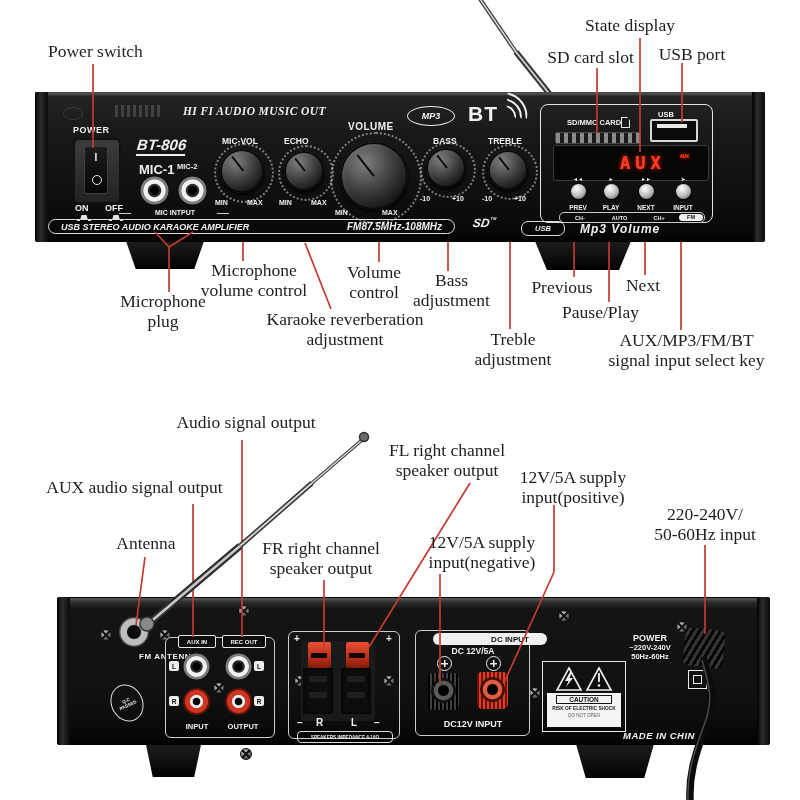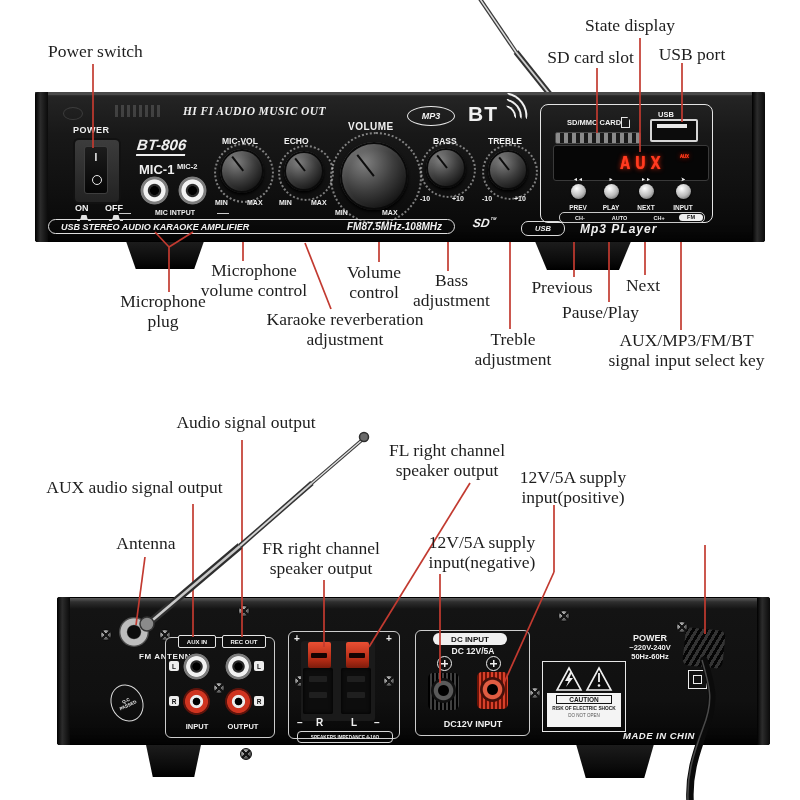--- a/index.html
+++ b/index.html
@@ -187,21 +187,21 @@
       <div class="w" style="left:90px;top:99px;width:30px;text-align:center;font-size:6.5px;">NEXT</div>
       <div class="w" style="left:127px;top:99px;width:30px;text-align:center;font-size:6.5px;">INPUT</div>
 
       <div class="a" style="left:18px;top:107px;width:144px;height:9px;border:1px solid #c9c9c9;border-radius:5px;display:flex;align-items:center;">
         <span style="flex:1;text-align:center;color:#eee;font-weight:bold;font-size:5.5px;">CH-</span>
         <span style="flex:1;text-align:center;color:#eee;font-weight:bold;font-size:5.5px;">AUTO</span>
         <span style="flex:1;text-align:center;color:#eee;font-weight:bold;font-size:5.5px;">CH+</span>
         <span style="width:24px;height:7px;margin-right:1px;background:#f0f0f0;color:#111;border-radius:4px;text-align:center;font-weight:bold;font-size:5.5px;line-height:7px;">FM</span>
       </div>
     </div>
-    <div class="w it" style="left:545px;top:130px;font-size:12px;letter-spacing:1px;">Mp3 PLayer</div>
+    <div class="w it" style="left:545px;top:130px;font-size:12px;letter-spacing:1px;">Mp3 Volume</div>
   </div>
 
   <div class="foot" style="left:122px;top:242px;width:86px;height:27px;"></div>
   <div class="foot" style="left:530px;top:242px;width:106px;height:28px;"></div>
 
   <div class="unit" style="left:57px;top:597px;width:713px;height:148px;background:linear-gradient(180deg,#6b6b6b 0,#2e2e2e 5px,#141414 12px,#101010 70%,#060606);">
     <div class="cap" style="left:0;border-radius:3px 0 0 3px;"></div>
     <div class="cap" style="right:0;border-radius:0 3px 3px 0;"></div>
 
     <div class="screw" style="left:43px;top:32px;"></div>
@@ -258,21 +258,21 @@
       <div class="w" style="left:8px;top:85px;font-size:10px;">–</div>
       <div class="w" style="left:27px;top:85px;font-size:10px;">R</div>
       <div class="w" style="left:62px;top:85px;font-size:10px;">L</div>
       <div class="w" style="left:85px;top:85px;font-size:10px;">–</div>
       <div class="a" style="left:8px;top:99px;width:94px;height:10px;border:1px solid #dadada;border-radius:4px;display:flex;align-items:center;justify-content:center;">
         <span style="color:#eee;font-weight:bold;font-size:4.6px;">SPEAKERS IMPEDANCE 4-16Ω</span>
       </div>
     </div>
 
     <div class="bx" style="left:358px;top:33px;width:113px;height:104px;">
-      <div class="a" style="left:17px;top:2px;width:74px;height:12px;background:#f0f0f0;border-radius:6px;display:flex;align-items:center;justify-content:center;">
+      <div class="a" style="left:17px;top:2px;width:74px;height:12px;background:#f0f0f0;border-radius:6px;display:flex;align-items:center;justify-content:center;padding-left:40px;">
         <span style="color:#111;font-weight:bold;font-size:8px;">DC INPUT</span>
       </div>
       <div class="w" style="left:20px;top:15px;width:74px;text-align:center;font-size:8.5px;">DC 12V/5A</div>
       <div class="pluscirc" style="left:21px;top:25px;"></div>
       <div class="pluscirc" style="left:70px;top:25px;"></div>
       <div class="post blk" style="left:12px;top:42px;">
           <div class="capc"></div>
         </div>
       <div class="post red" style="left:61px;top:41px;">
           <div class="capc"></div>
@@ -380,13 +380,15 @@
   <div class="co tc" style="left:32px;top:478px;width:205px;">AUX audio signal output</div>
   <div class="co tc" style="left:106px;top:534px;width:80px;">Antenna</div>
   <div class="co tc" style="left:250px;top:539px;width:142px;">FR right channel
 speaker output</div>
   <div class="co tc" style="left:378px;top:441px;width:138px;">FL right channel
 speaker output</div>
   <div class="co tc" style="left:510px;top:468px;width:126px;">12V/5A supply
 input(positive)</div>
   <div class="co tc" style="left:418px;top:533px;width:128px;">12V/5A supply
 input(negative)</div>
+  <div class="co tc" style="left:638px;top:505px;width:134px;">220-240V/
+50-60Hz input</div>
 </div>
 
 </body></html>

